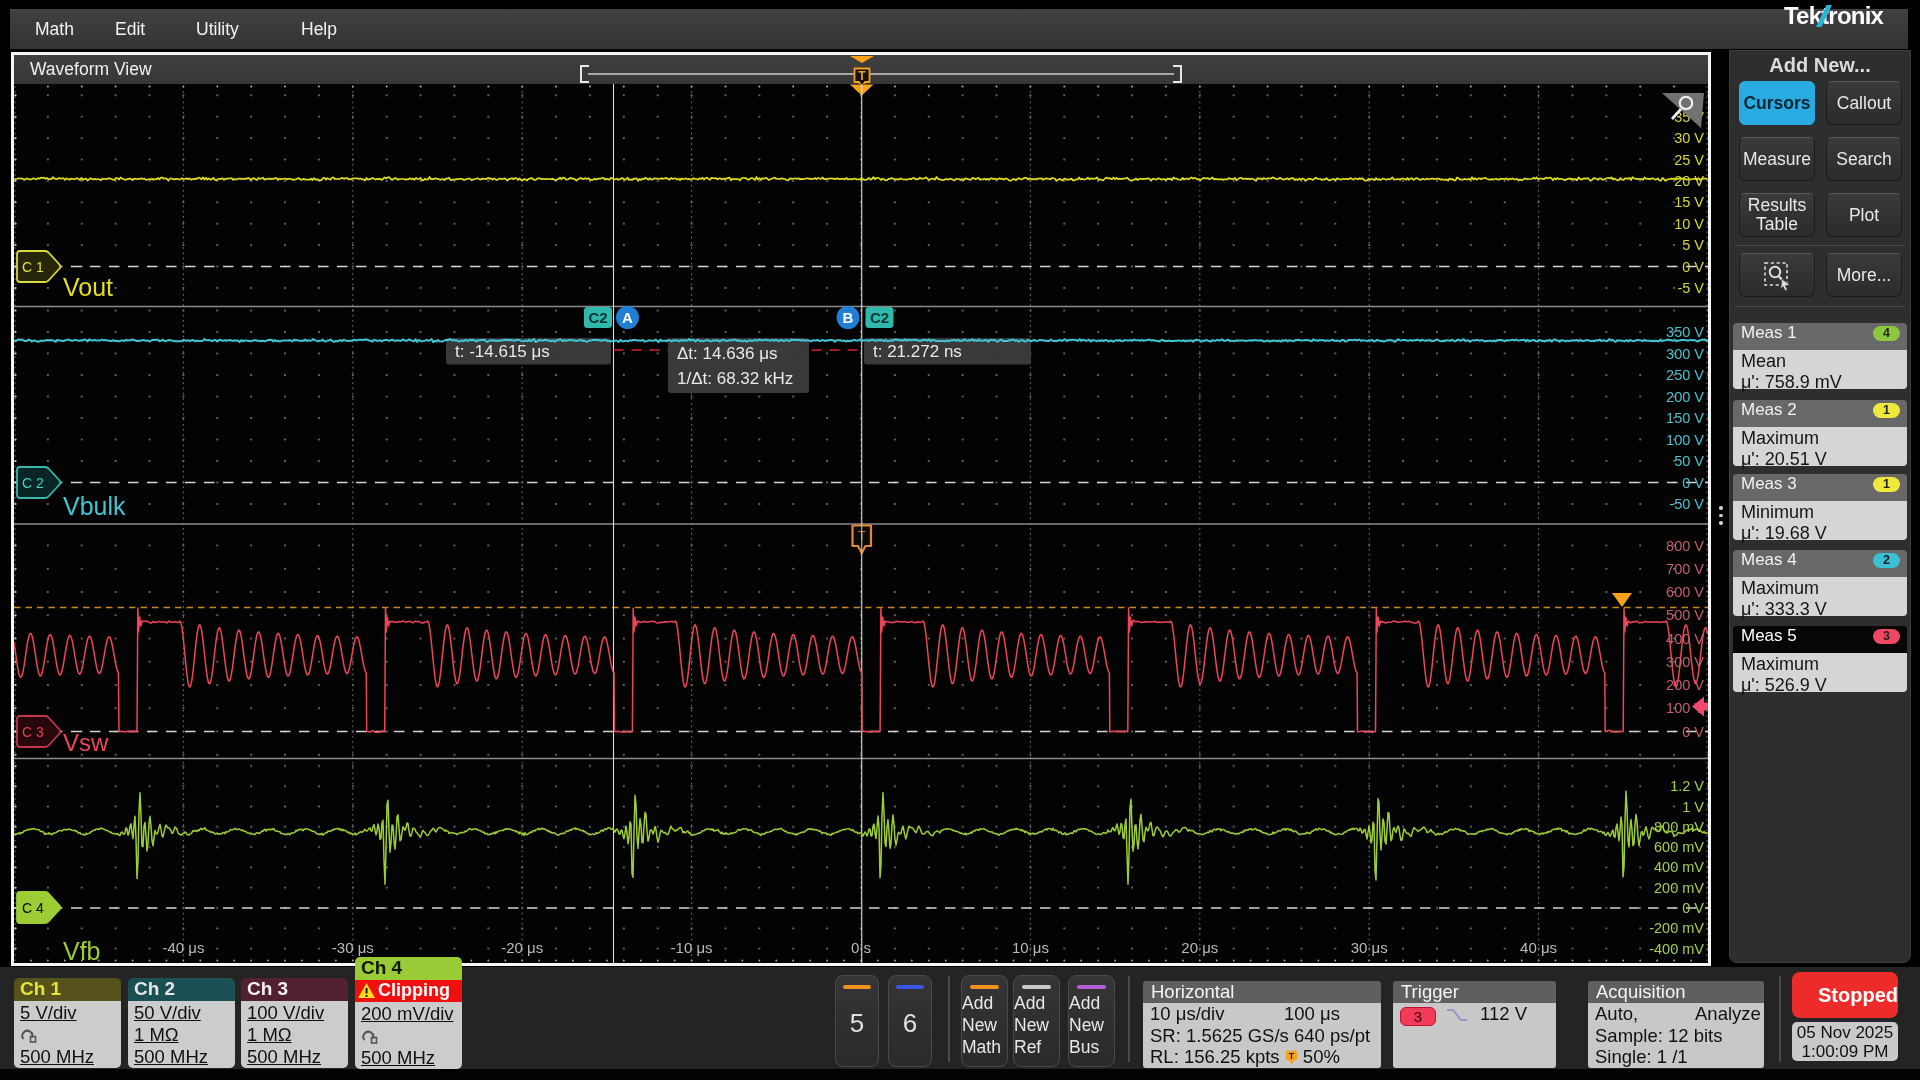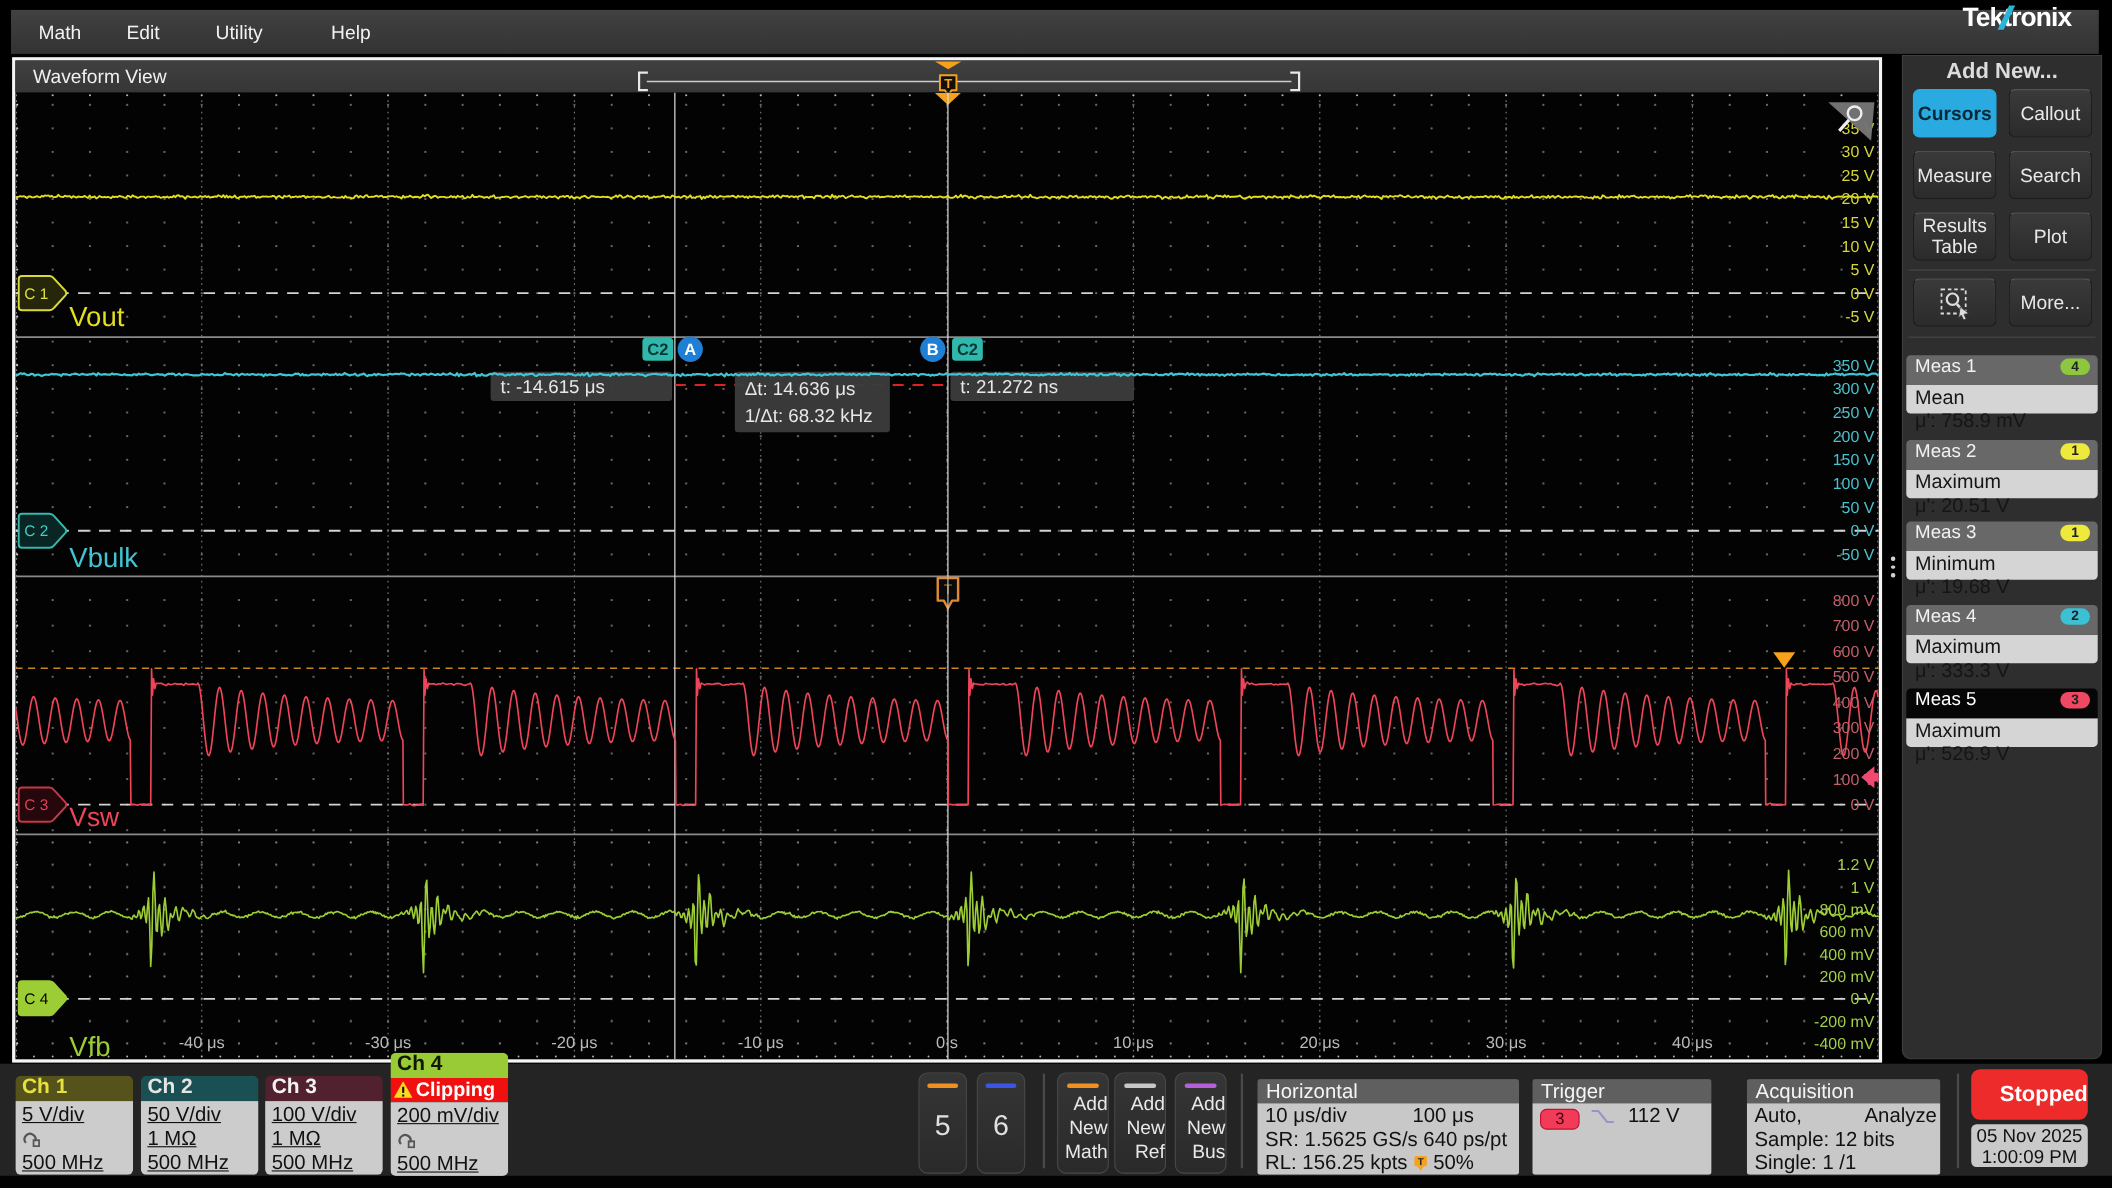--- a/index.html
+++ b/index.html
@@ -21,39 +21,39 @@
   color:#dcdcdc; font-size:20px; font-weight:bold; }
 .btn { position:absolute; background:linear-gradient(#3a3a3a,#2b2b2b); border:1px solid #1c1c1c;
   border-top-color:#585858; border-radius:6px; color:#e8e8e8; display:flex;
   align-items:center; justify-content:center; text-align:center; line-height:1.08; }
 .btnblue { background:#29abe2; color:#0a2733; border-color:#29abe2; font-weight:bold; }
 .sep { position:absolute; height:1px; background:#484848; }
 .meas { position:absolute; left:1733px; width:174px; }
 .mhead { height:27px; border-radius:4px 4px 0 0; font-size:17px; padding:0 8px; position:relative; }
 .mhead span.mbadge { position:absolute; right:7px; top:3px; width:27px; height:15px; border-radius:8px;
   color:#222; font-size:12.5px; font-weight:bold; text-align:center; line-height:15px; }
-.mbody { height:26px; background:#d5d5d5; border-radius:0 0 4px 4px; color:#151515;
+.mbody { height:39px; background:#d5d5d5; border-radius:0 0 4px 4px; color:#151515;
   font-size:18px; padding:0 8px; line-height:21px; padding-top:1px; }
 #griphandle { position:absolute; left:1717px; top:502px; width:8px; height:26px; }
 #griphandle i { display:block; width:3.5px; height:3.5px; border-radius:50%; background:#cfcfcf; margin:4px auto 0; }
 #botbar { position:absolute; left:0; top:967px; width:1920px; height:102px; background:#242424; }
 #botblack { position:absolute; left:0; top:1069px; width:1920px; height:11px; background:#030303; }
 .chb { position:absolute; width:107px; border-radius:5px; overflow:hidden; }
 .chh { height:23px; font-size:19px; font-weight:bold; padding:0 6px; line-height:22px; }
 .chclip { height:22px; background:#f11010; color:#fff; font-size:18px; font-weight:bold; line-height:21px; padding:0 2px;}
 .chbody { background:#cccccc; color:#111; font-size:18.5px; height:67px; padding:1px 6px 0;text-decoration:underline; }
 .chbody .r { height:22px; line-height:22px; }
 #ch4 .chbody { height:67px; }
 .numbtn { position:absolute; top:975px; width:44px; height:92px; border-radius:8px;
   background:linear-gradient(#353535,#2a2a2a); border:1px solid #4a4a4a; }
 .numbtn i { position:absolute; left:7px; right:7px; top:9px; height:3.5px; border-radius:2px; }
 .numbtn span { position:absolute; width:100%; text-align:center; top:32px; color:#e0e0e0; font-size:26px; }
 .addbtn { position:absolute; top:975px; width:47px; height:92px; border-radius:8px;
   background:linear-gradient(#353535,#2a2a2a); border:1px solid #4a4a4a; color:#e8e8e8;
-  font-size:17.5px; text-align:right; line-height:22px; padding-top:16px; }
+  font-size:17.5px; text-align:left; line-height:22px; padding-top:16px; }
 .addbtn i { position:absolute; left:8px; right:8px; top:9px; height:3.5px; border-radius:2px; }
 .vsep { position:absolute; top:976px; height:86px; width:2px; background:#4a4a4a; }
 .panel { position:absolute; top:981px; height:87px; border-radius:3px; overflow:hidden; }
 .phead { height:22px; background:#5f5f5f; color:#f5f5f5; font-size:18.5px; padding:0 8px; line-height:21px; }
 .pbody { background:#c8c8c8; color:#111; height:65px; font-size:18.5px; padding:0 7px; }
 .prow { height:21.6px; line-height:21.6px; position:relative; }
 .tbadge { display:inline-block; width:36px; height:19px; background:#f23b59; border:1.5px solid #c01030;
   border-radius:6px; color:#401; text-align:center; font-size:15px; line-height:17px; vertical-align:-2px; }
 #stopped { position:absolute; left:1792px; top:972px; width:106px; height:46px; background:#ee2b2b;
   border-radius:8px; color:#fff; font-weight:bold; font-size:20px; text-align:right; line-height:46px; }

